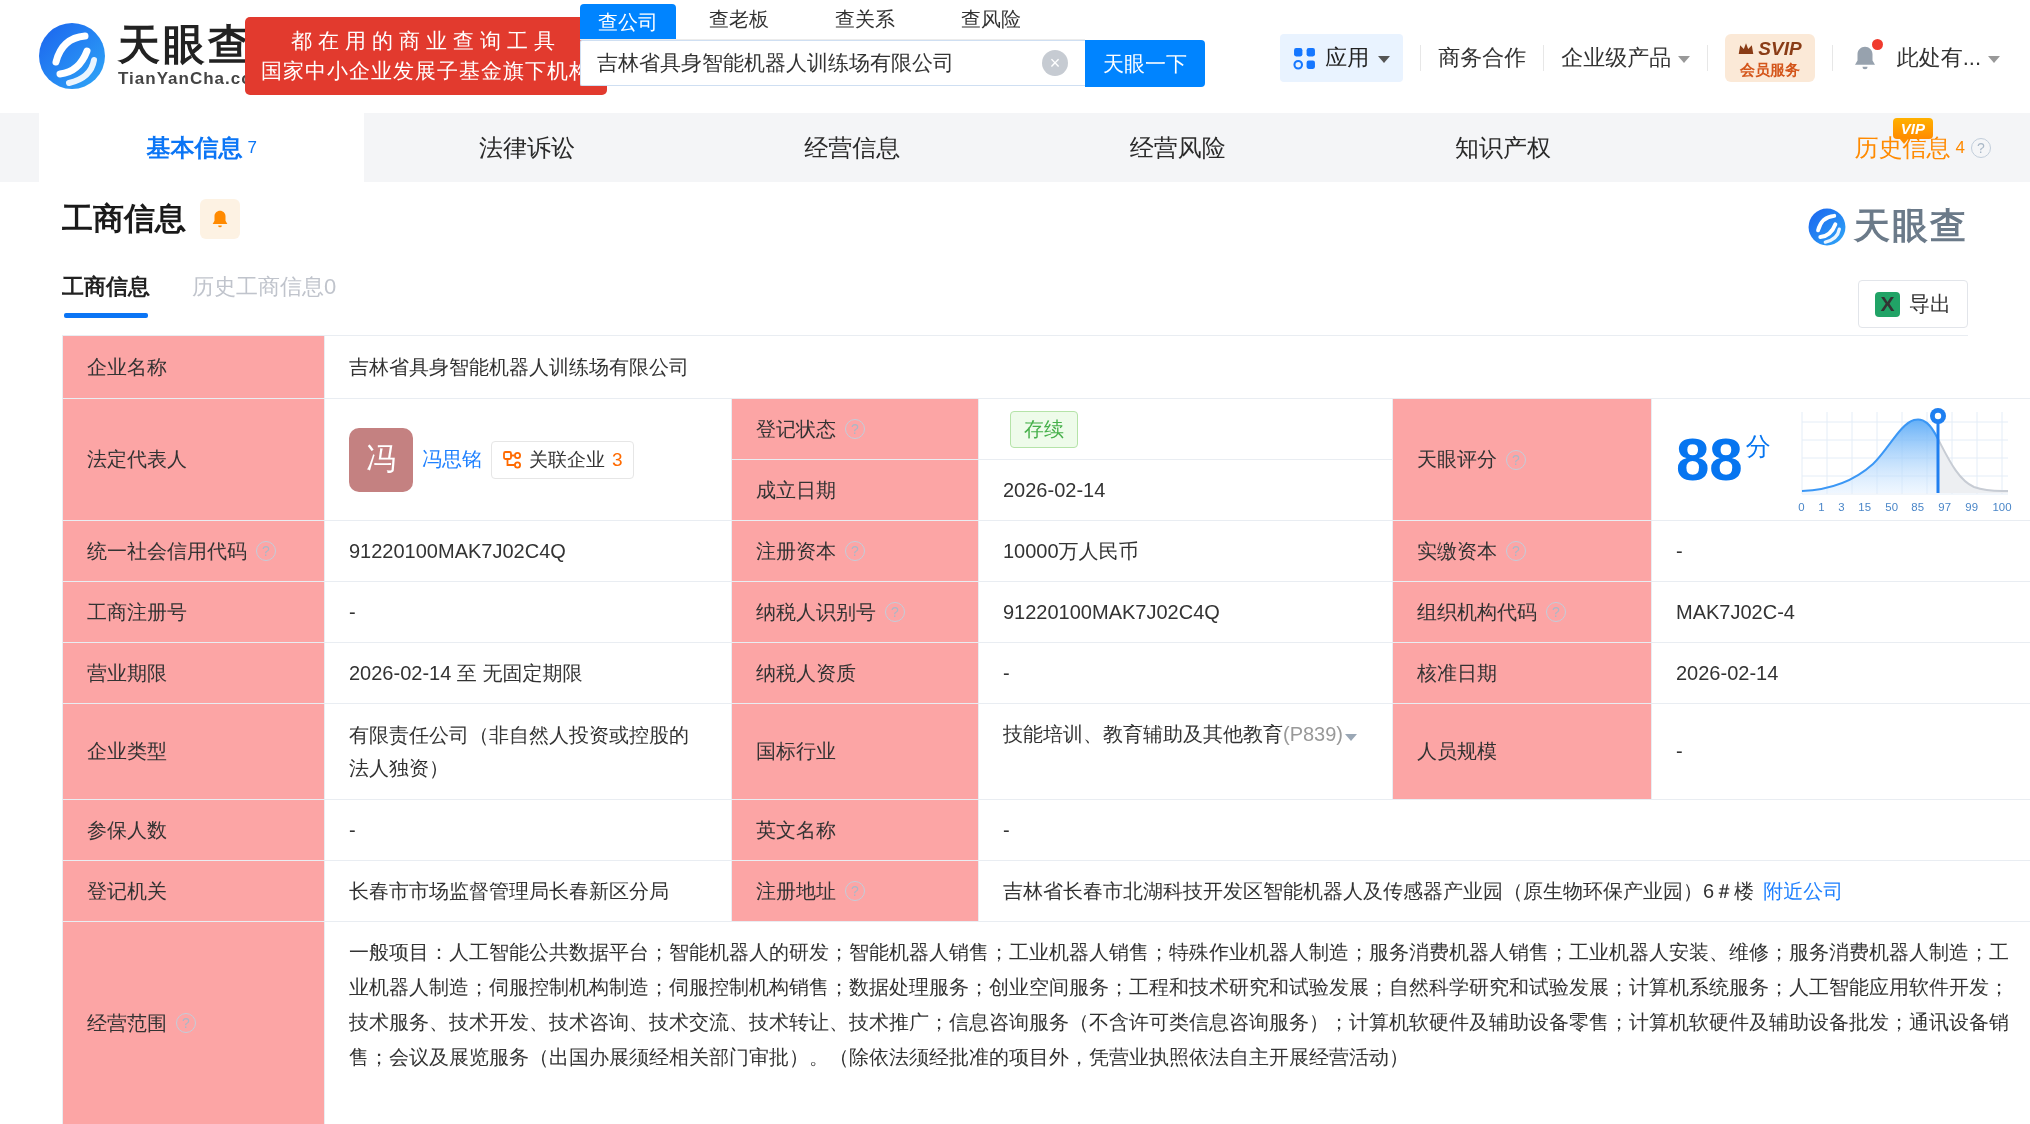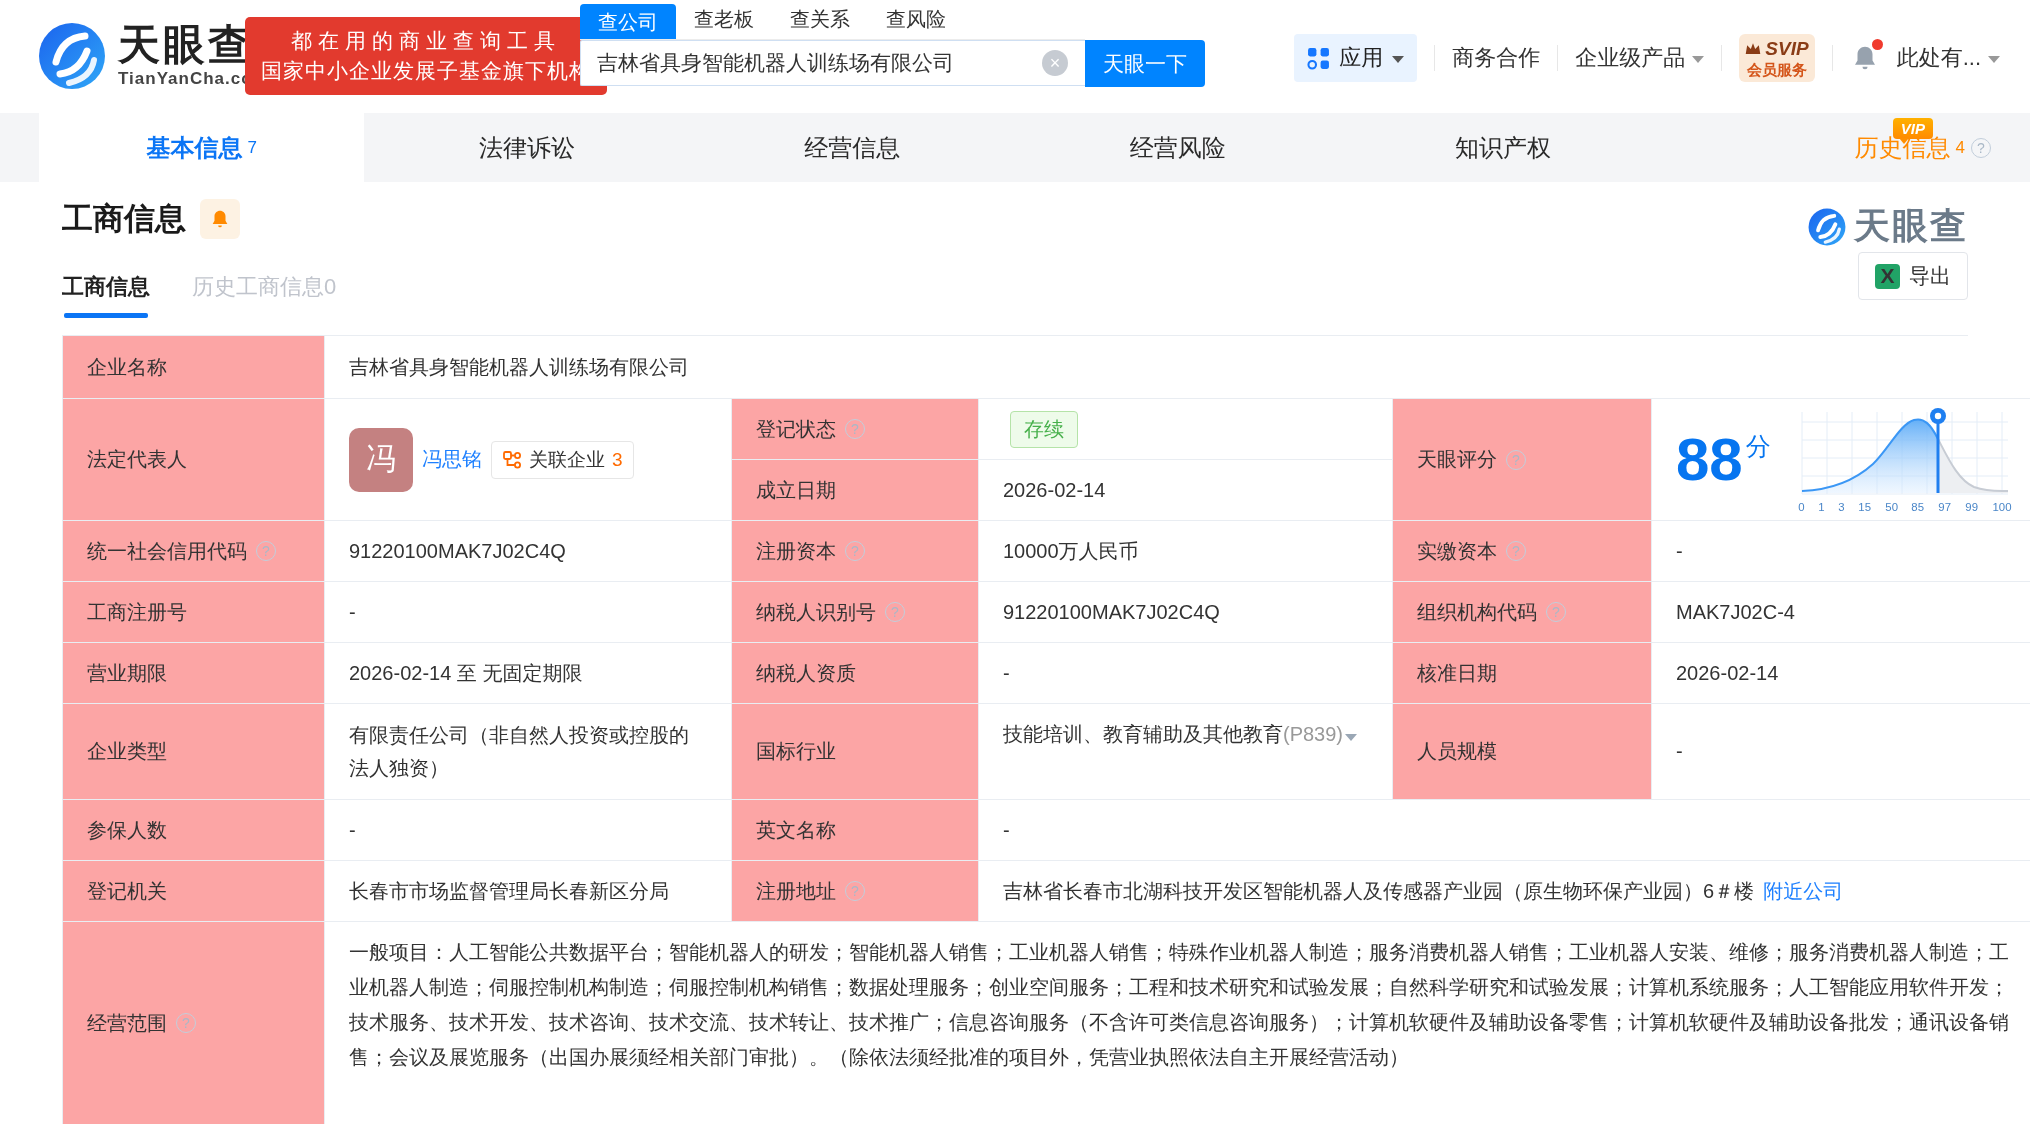--- a/index.html
+++ b/index.html
@@ -12,41 +12,41 @@
   .logo{position:absolute;left:38px;top:22px;display:flex;align-items:center;gap:12px;}
   .logo-txt .brand{font-size:42px;font-weight:700;color:#222;letter-spacing:3px;line-height:44px;}
   .logo-txt .domain{font-size:17px;color:#444;letter-spacing:1px;font-weight:700;margin-top:2px;}
   .promo{position:absolute;left:245px;top:17px;background:#e23a2e;color:#fff;border-radius:5px;
          padding:9px 16px;text-align:center;}
   .promo .l1{font-size:21px;letter-spacing:6px;line-height:30px;}
   .promo .l2{font-size:21px;letter-spacing:1px;line-height:30px;}
 
   .search-area{position:absolute;left:580px;top:8px;width:625px;}
   .search-tabs{display:flex;align-items:flex-end;height:32px;border-bottom:1px solid #ececec;width:505px;}
-  .stab{font-size:20px;color:#333;padding:4px 18px 6px;cursor:pointer;}
+  .stab{font-size:20px;color:#333;padding:4px 33px 6px;cursor:pointer;}
   .stab.active{background:#0084ff;color:#fff;border-radius:4px 4px 0 0;padding:5px 18px 3px;}
   .search-box{display:flex;height:46px;}
   .search-input{width:505px;height:46px;border:1px solid #cfdff2;border-right:none;border-radius:2px 0 0 2px;
         padding:0 50px 0 16px;font-size:21px;color:#333;outline:none;font-family:inherit;}
   .clear-btn{position:absolute;left:462px;top:42px;width:26px;height:26px;border-radius:50%;background:#c6cbd2;
         color:#fff;display:flex;align-items:center;justify-content:center;font-size:18px;cursor:pointer;}
   .clear-btn::before{content:"\00D7";}
   .search-btn{width:120px;height:47px;background:#0084ff;color:#fff;border:none;font-size:21px;
         border-radius:0 4px 4px 0;cursor:pointer;font-family:inherit;}
 
   .topnav{position:absolute;right:30px;top:34px;display:flex;align-items:center;gap:17px;}
   .tdiv{width:1px;height:26px;background:#e7e7e7;}
   .apps-chip{display:flex;align-items:center;gap:9px;background:#e9f3ff;border-radius:4px;
         padding:9px 13px;cursor:pointer;}
   .apps-chip span{font-size:22px;color:#222;}
   .caret{width:0;height:0;border-left:6px solid transparent;border-right:6px solid transparent;
         border-top:7px solid #555;margin-top:3px;}
   .caret.lite{border-top-color:#999;}
   .nav-link{font-size:22px;color:#333;cursor:pointer;display:flex;align-items:center;gap:7px;}
-  .svip{background:#fbe9d7;border-radius:6px;padding:5px 6px;text-align:center;cursor:pointer;line-height:1;}
+  .svip{background:#fbe9d7;border-radius:6px;padding:5px 13px;text-align:center;cursor:pointer;line-height:1;}
   .svip .s1{display:flex;align-items:center;justify-content:center;gap:4px;font-size:19px;font-weight:700;
         font-style:italic;color:#8a3c16;}
   .svip .s2{font-size:15px;color:#d4551a;margin-top:4px;font-weight:700;}
   .bell-wrap{position:relative;cursor:pointer;display:flex;align-items:center;}
   .red-dot{position:absolute;right:-3px;top:-4px;width:11px;height:11px;border-radius:50%;background:#f03b2e;}
 
   
   .main-tabs{position:absolute;left:0;top:113px;width:2030px;height:69px;background:#f4f5f7;
         display:flex;padding:0 39px;}
   .mtab{flex:1;display:flex;align-items:center;justify-content:center;font-size:24px;color:#2a2a2a;
@@ -70,21 +70,21 @@
   .sub-bell{width:40px;height:40px;background:#fdf2e3;border-radius:6px;display:flex;align-items:center;
         justify-content:center;cursor:pointer;}
   .watermark{position:absolute;right:62px;top:202px;display:flex;align-items:center;gap:8px;}
   .watermark .wm-txt{font-size:36px;font-weight:700;color:#6b7a89;letter-spacing:2px;}
 
   .subtabs{position:absolute;left:62px;top:272px;display:flex;gap:42px;}
   .subtab{font-size:22px;color:#c0c4cc;cursor:pointer;position:relative;}
   .subtab.active{color:#222;font-weight:700;}
   .subtab.active::after{content:"";position:absolute;left:2px;right:2px;bottom:-16px;height:5px;
         background:#0b75f5;border-radius:2px;}
-  .export-btn{position:absolute;right:62px;top:252px;height:48px;padding:0 16px;border:1px solid #e2e5ea;
+  .export-btn{position:absolute;right:62px;top:280px;height:48px;padding:0 16px;border:1px solid #e2e5ea;
         border-radius:4px;background:#fff;display:flex;align-items:center;gap:9px;cursor:pointer;}
   .export-btn span{font-size:21px;color:#333;}
   .xls-icon{width:25px;height:25px;background:#21a366;border-radius:4px;color:#fff;font-weight:700;
         font-size:16px;display:flex;align-items:center;justify-content:center;}
   .xls-icon::before{content:"X";}
 
   
   .info-table{position:absolute;left:62px;top:335px;width:1906px;display:grid;
         grid-template-columns:262px 407px 247px 414px 259px 1fr;
         grid-template-rows:63px 61px 61px 61px 61px 61px 96px 61px 61px 203px;

